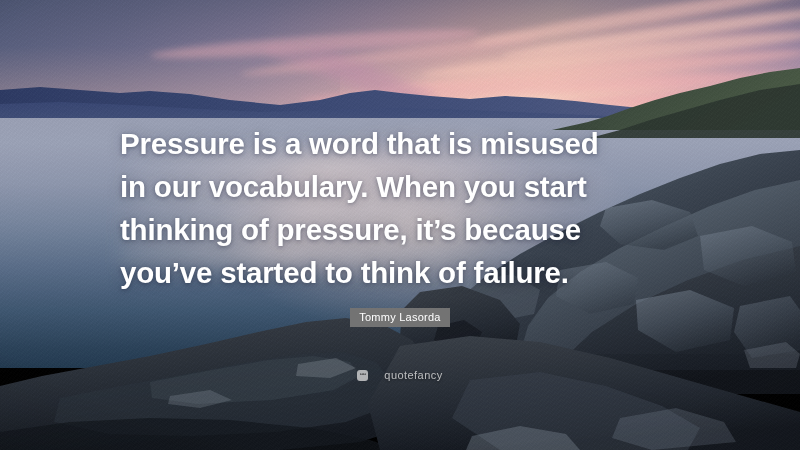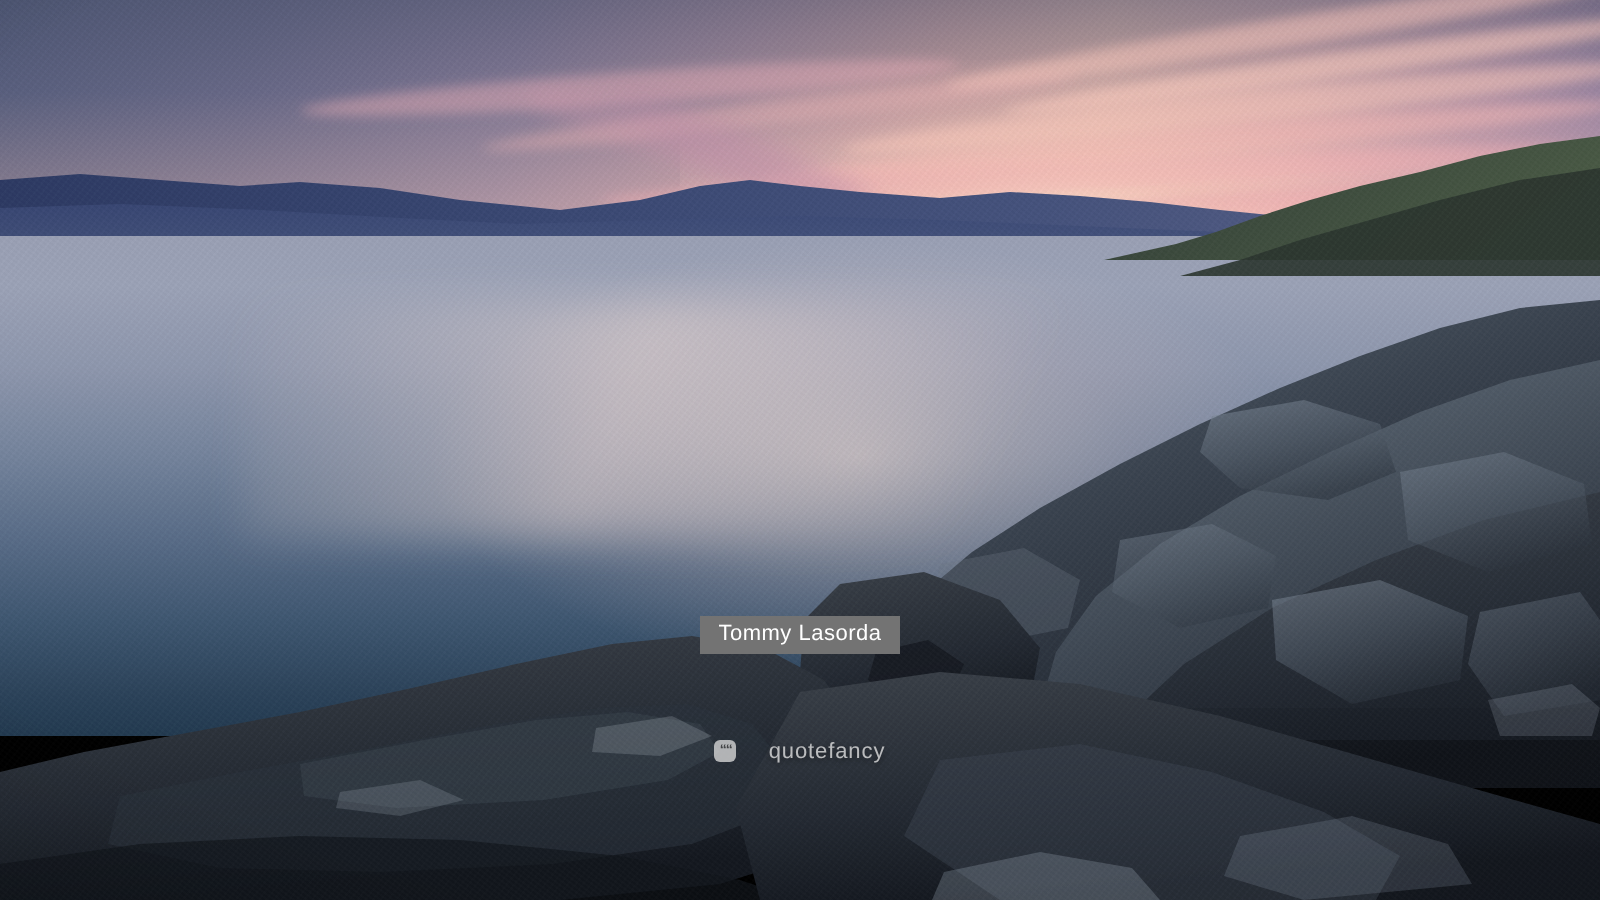--- a/index.html
+++ b/index.html
@@ -121,21 +121,21 @@
     color:#ffffff;
     font-size:11px;
     font-weight:normal;
     letter-spacing:0.25px;
     padding:3px 9px 4px 9px;
     white-space:nowrap;
   }
 
   .brand-wrap{ position:absolute; left:0; top:364px; width:800px; text-align:center; }
   .brand{
-    display:inline-flex; align-items:flex-start; gap:16px;
+    display:inline-flex; align-items:flex-end; gap:16px;
     opacity:.78;
   }
   .brand-mark{
     width:11px; height:11px; border-radius:3px;
     background:#d9d9d9;
     display:inline-flex; align-items:center; justify-content:center;
     font-size:7px; line-height:1; color:#4a4a4a; font-weight:bold;
     letter-spacing:-0.5px;
   }
   .brand-name{
@@ -262,20 +262,26 @@
       <path fill="#c3ccd6" opacity="0.18" d="M170,246 L210,240 L232,250 L200,258 L168,254 Z"></path>
       <path fill="#aab6c3" opacity="0.20" d="M744,200 L786,192 L800,204 L796,218 L750,218 Z"></path>
     </svg>
 
     <div class="grain"></div>
     <div class="vignette"></div>
   </div>
 
   <div class="overlay">
 
+    <div class="quote-text">
+      <div>Pressure is a word that is misused</div>
+      <div>in our vocabulary. When you start</div>
+      <div>thinking of pressure, it’s because</div>
+      <div>you’ve started to think of failure.</div>
+    </div>
 
     <div class="author-wrap">
       <span class="author">Tommy Lasorda</span>
     </div>
 
     <div class="brand-wrap">
       <span class="brand">
         <span class="brand-mark">““</span>
         <span class="brand-name">quotefancy</span>
       </span>

